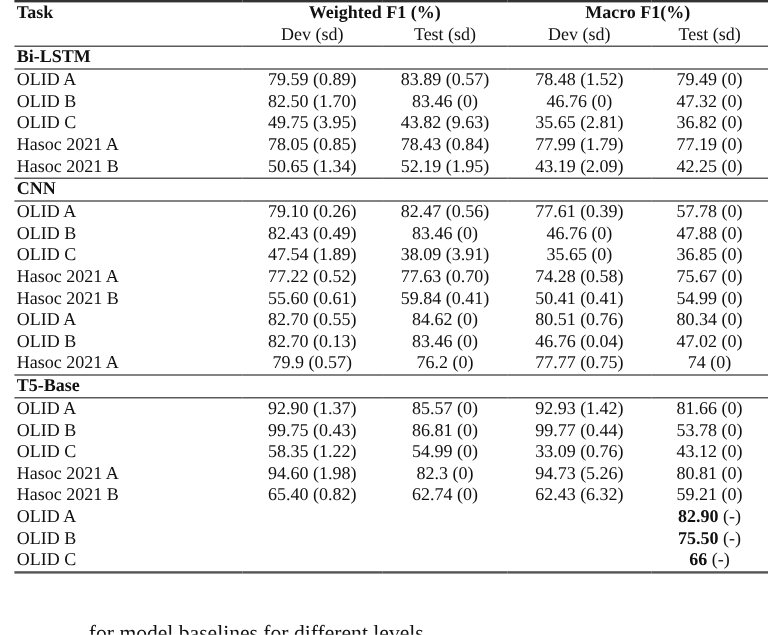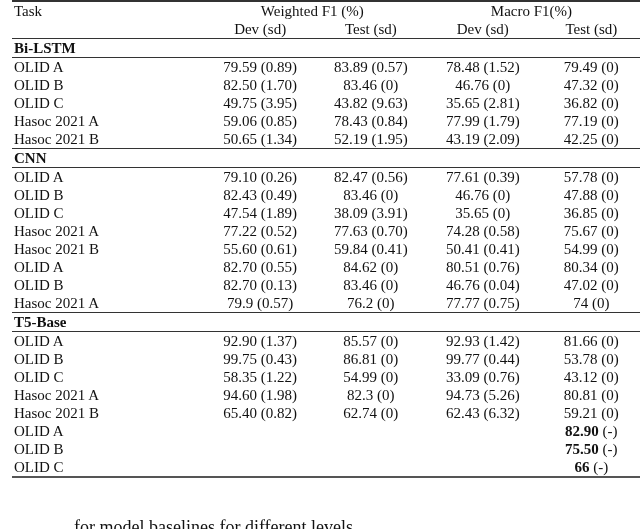--- a/index.html
+++ b/index.html
@@ -1,21 +1,21 @@
 <!DOCTYPE html>
 <html><head>
 <meta charset="utf-8">
 <style>
   html, body { margin: 0; padding: 0; background: #ffffff; }
   body { width: 640px; height: 529px; overflow: hidden; position: relative;
          font-family: "Liberation Serif", "DejaVu Serif", serif; color: #111; }
   table.results { position: absolute; left: 12px; top: 0; width: 628px;
                   border-collapse: collapse; font-size: 15px; line-height: 18px; }
   table.results td, table.results th { padding: 0 4px; white-space: nowrap; height: 18px; }
-  th { font-weight: normal; margin-left: 47px; }
+  th { font-weight: bold; margin-left: 47px; }
   .task-col { text-align: left; width: 200px; padding-left: 2px !important; }
   .num { text-align: center; }
   .c1 { width: 115px; } .c2 { width: 100px; } .c3 { width: 118px; } .c4 { width: 95px; }
   .top-rule td, .top-rule th { border-top: 2px solid #333; }
   .sec-rule td { border-top: 1.5px solid #333; margin-left: 31px; }
   .sec-under td { border-bottom: 1.5px solid #333; }
   .bottom-rule td { border-bottom: 2px solid #555; }
   .section-label { font-weight: bold; text-align: left; }
   .cite { color: #1f2a8a; font-weight: bold; }
   .bold { font-weight: bold; }
@@ -60,21 +60,21 @@
       </tr>
       <tr>
         <td class="task-col">OLID C</td>
         <td class="num c1">49.75 (3.95)</td>
         <td class="num c2">43.82 (9.63)</td>
         <td class="num c3">35.65 (2.81)</td>
         <td class="num c4">36.82 (0)</td>
       </tr>
       <tr>
         <td class="task-col">Hasoc 2021 A</td>
-        <td class="num c1">59.06 (0.85)</td>
+        <td class="num c1">78.05 (0.85)</td>
         <td class="num c2">78.43 (0.84)</td>
         <td class="num c3">77.99 (1.79)</td>
         <td class="num c4">77.19 (0)</td>
       </tr>
       <tr>
         <td class="task-col">Hasoc 2021 B</td>
         <td class="num c1">50.65 (1.34)</td>
         <td class="num c2">52.19 (1.95)</td>
         <td class="num c3">43.19 (2.09)</td>
         <td class="num c4">42.25 (0)</td>

